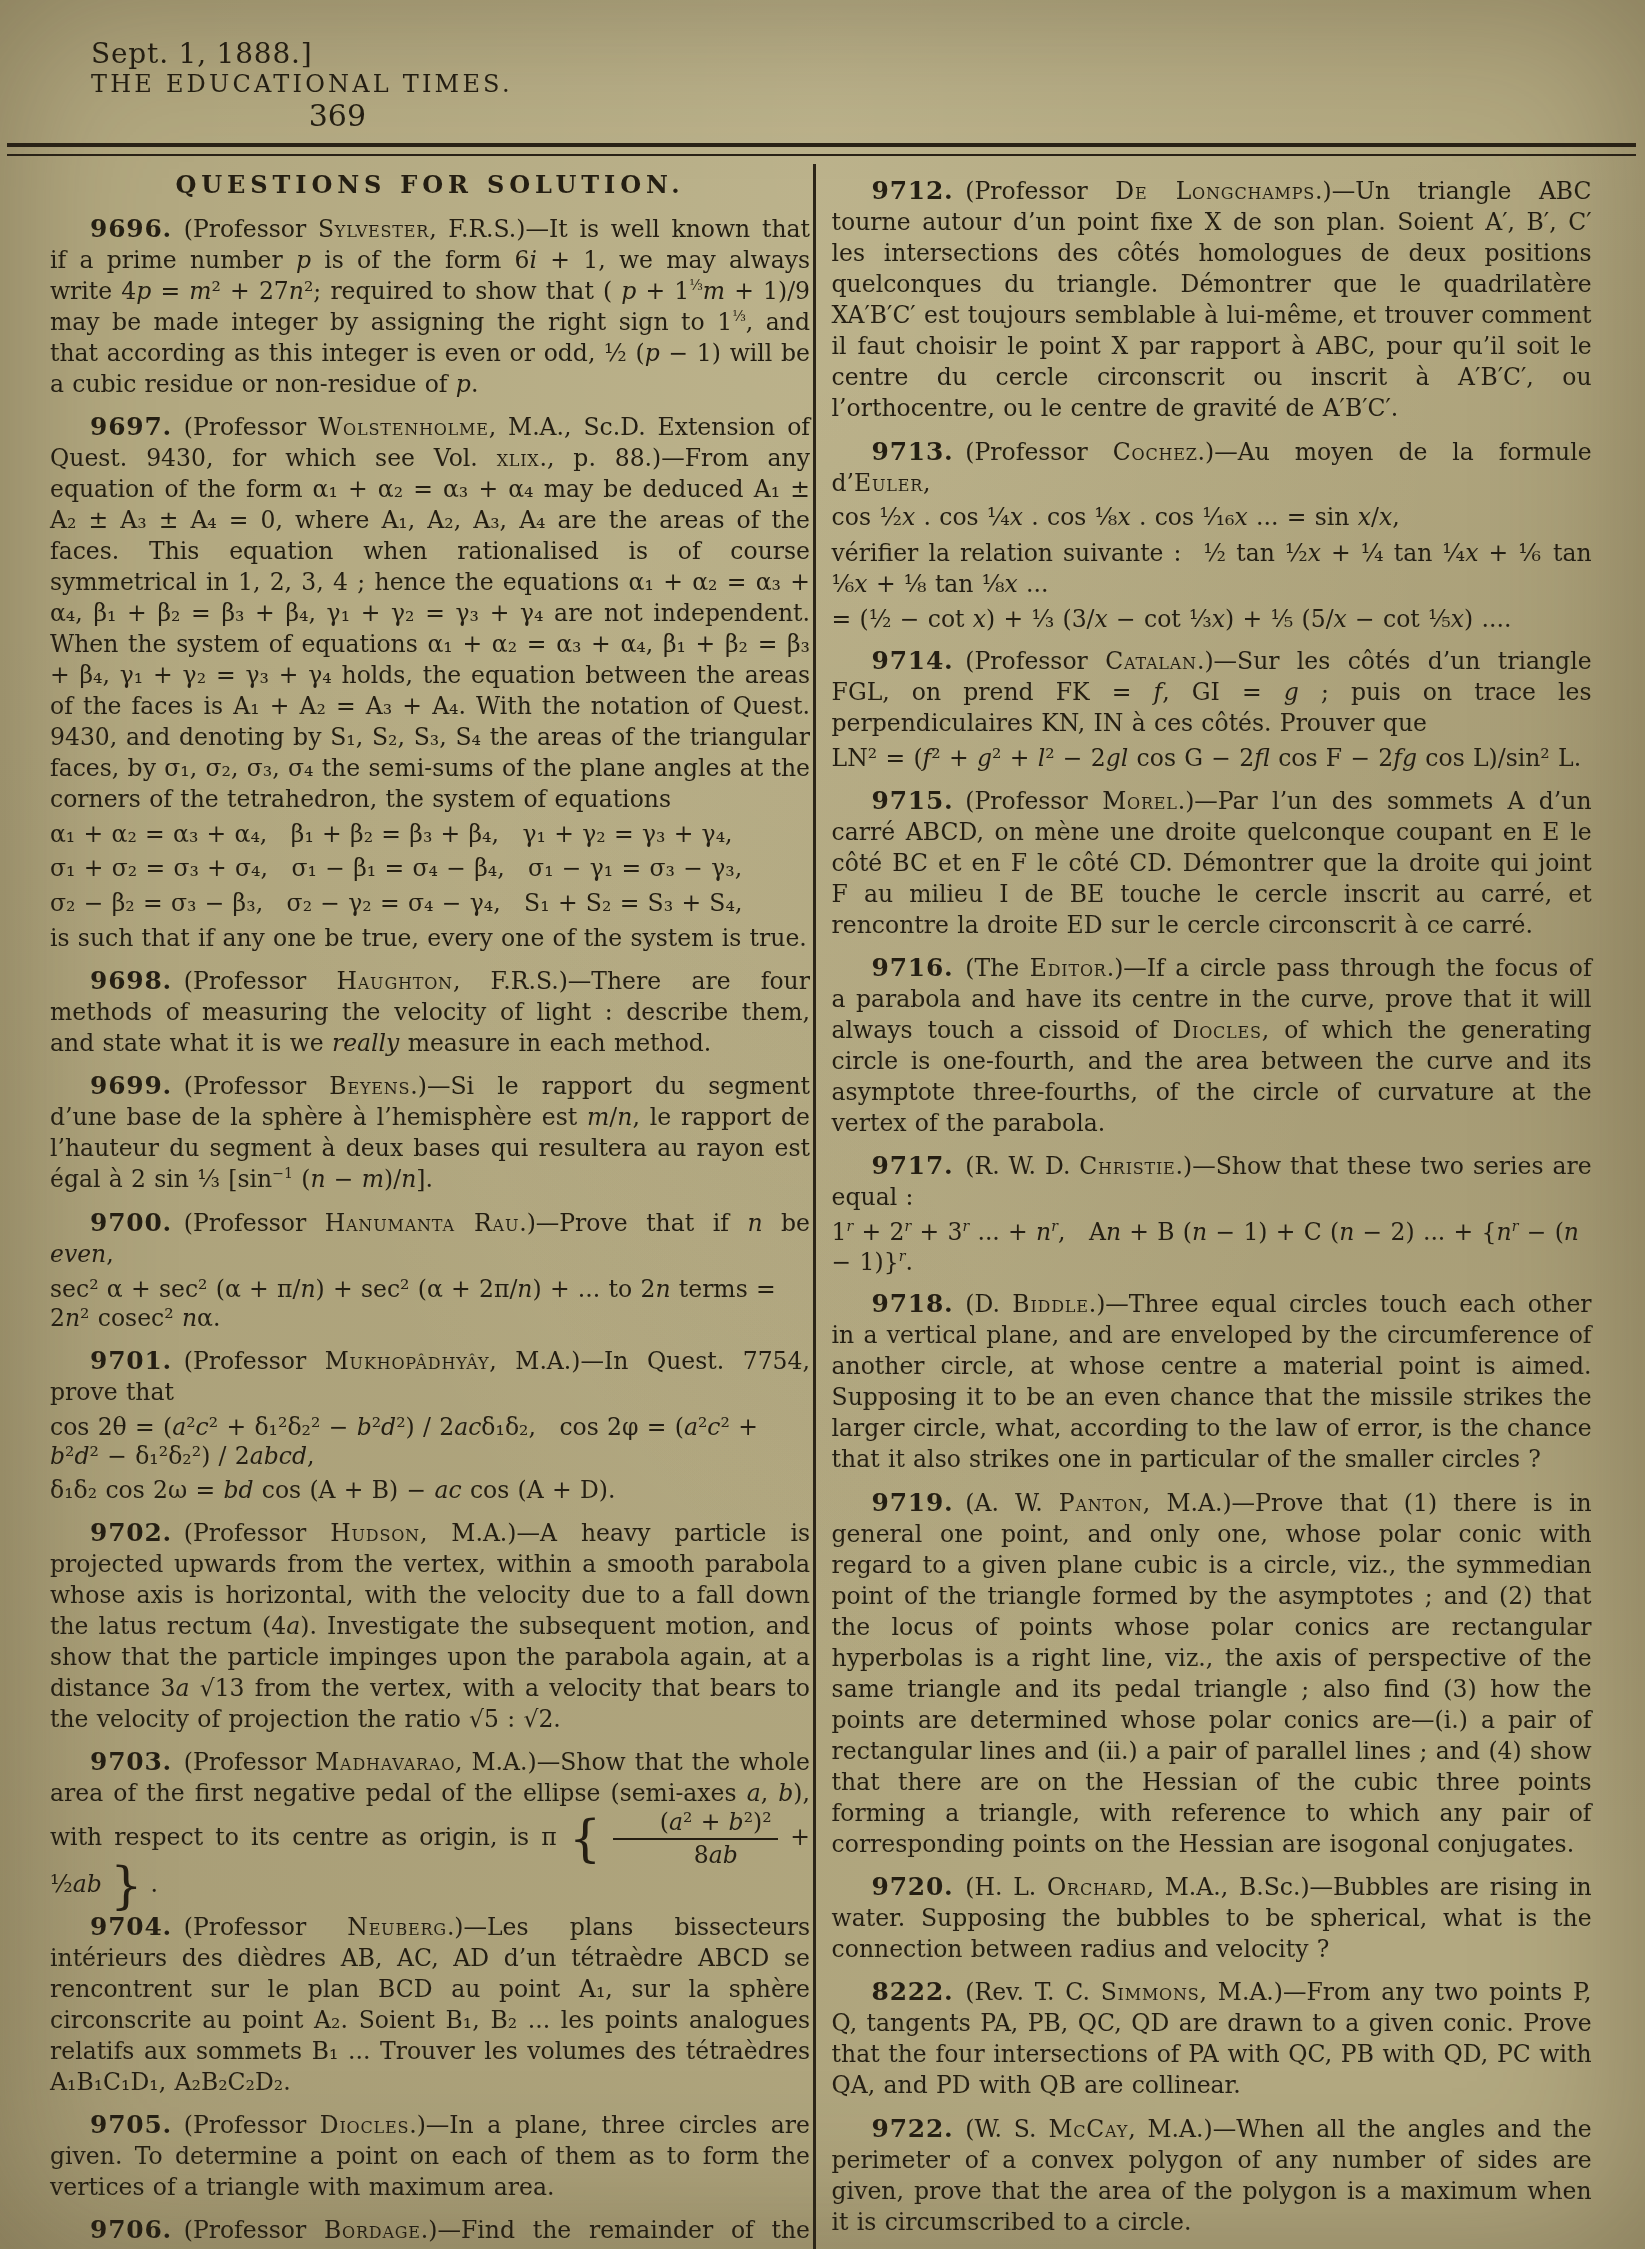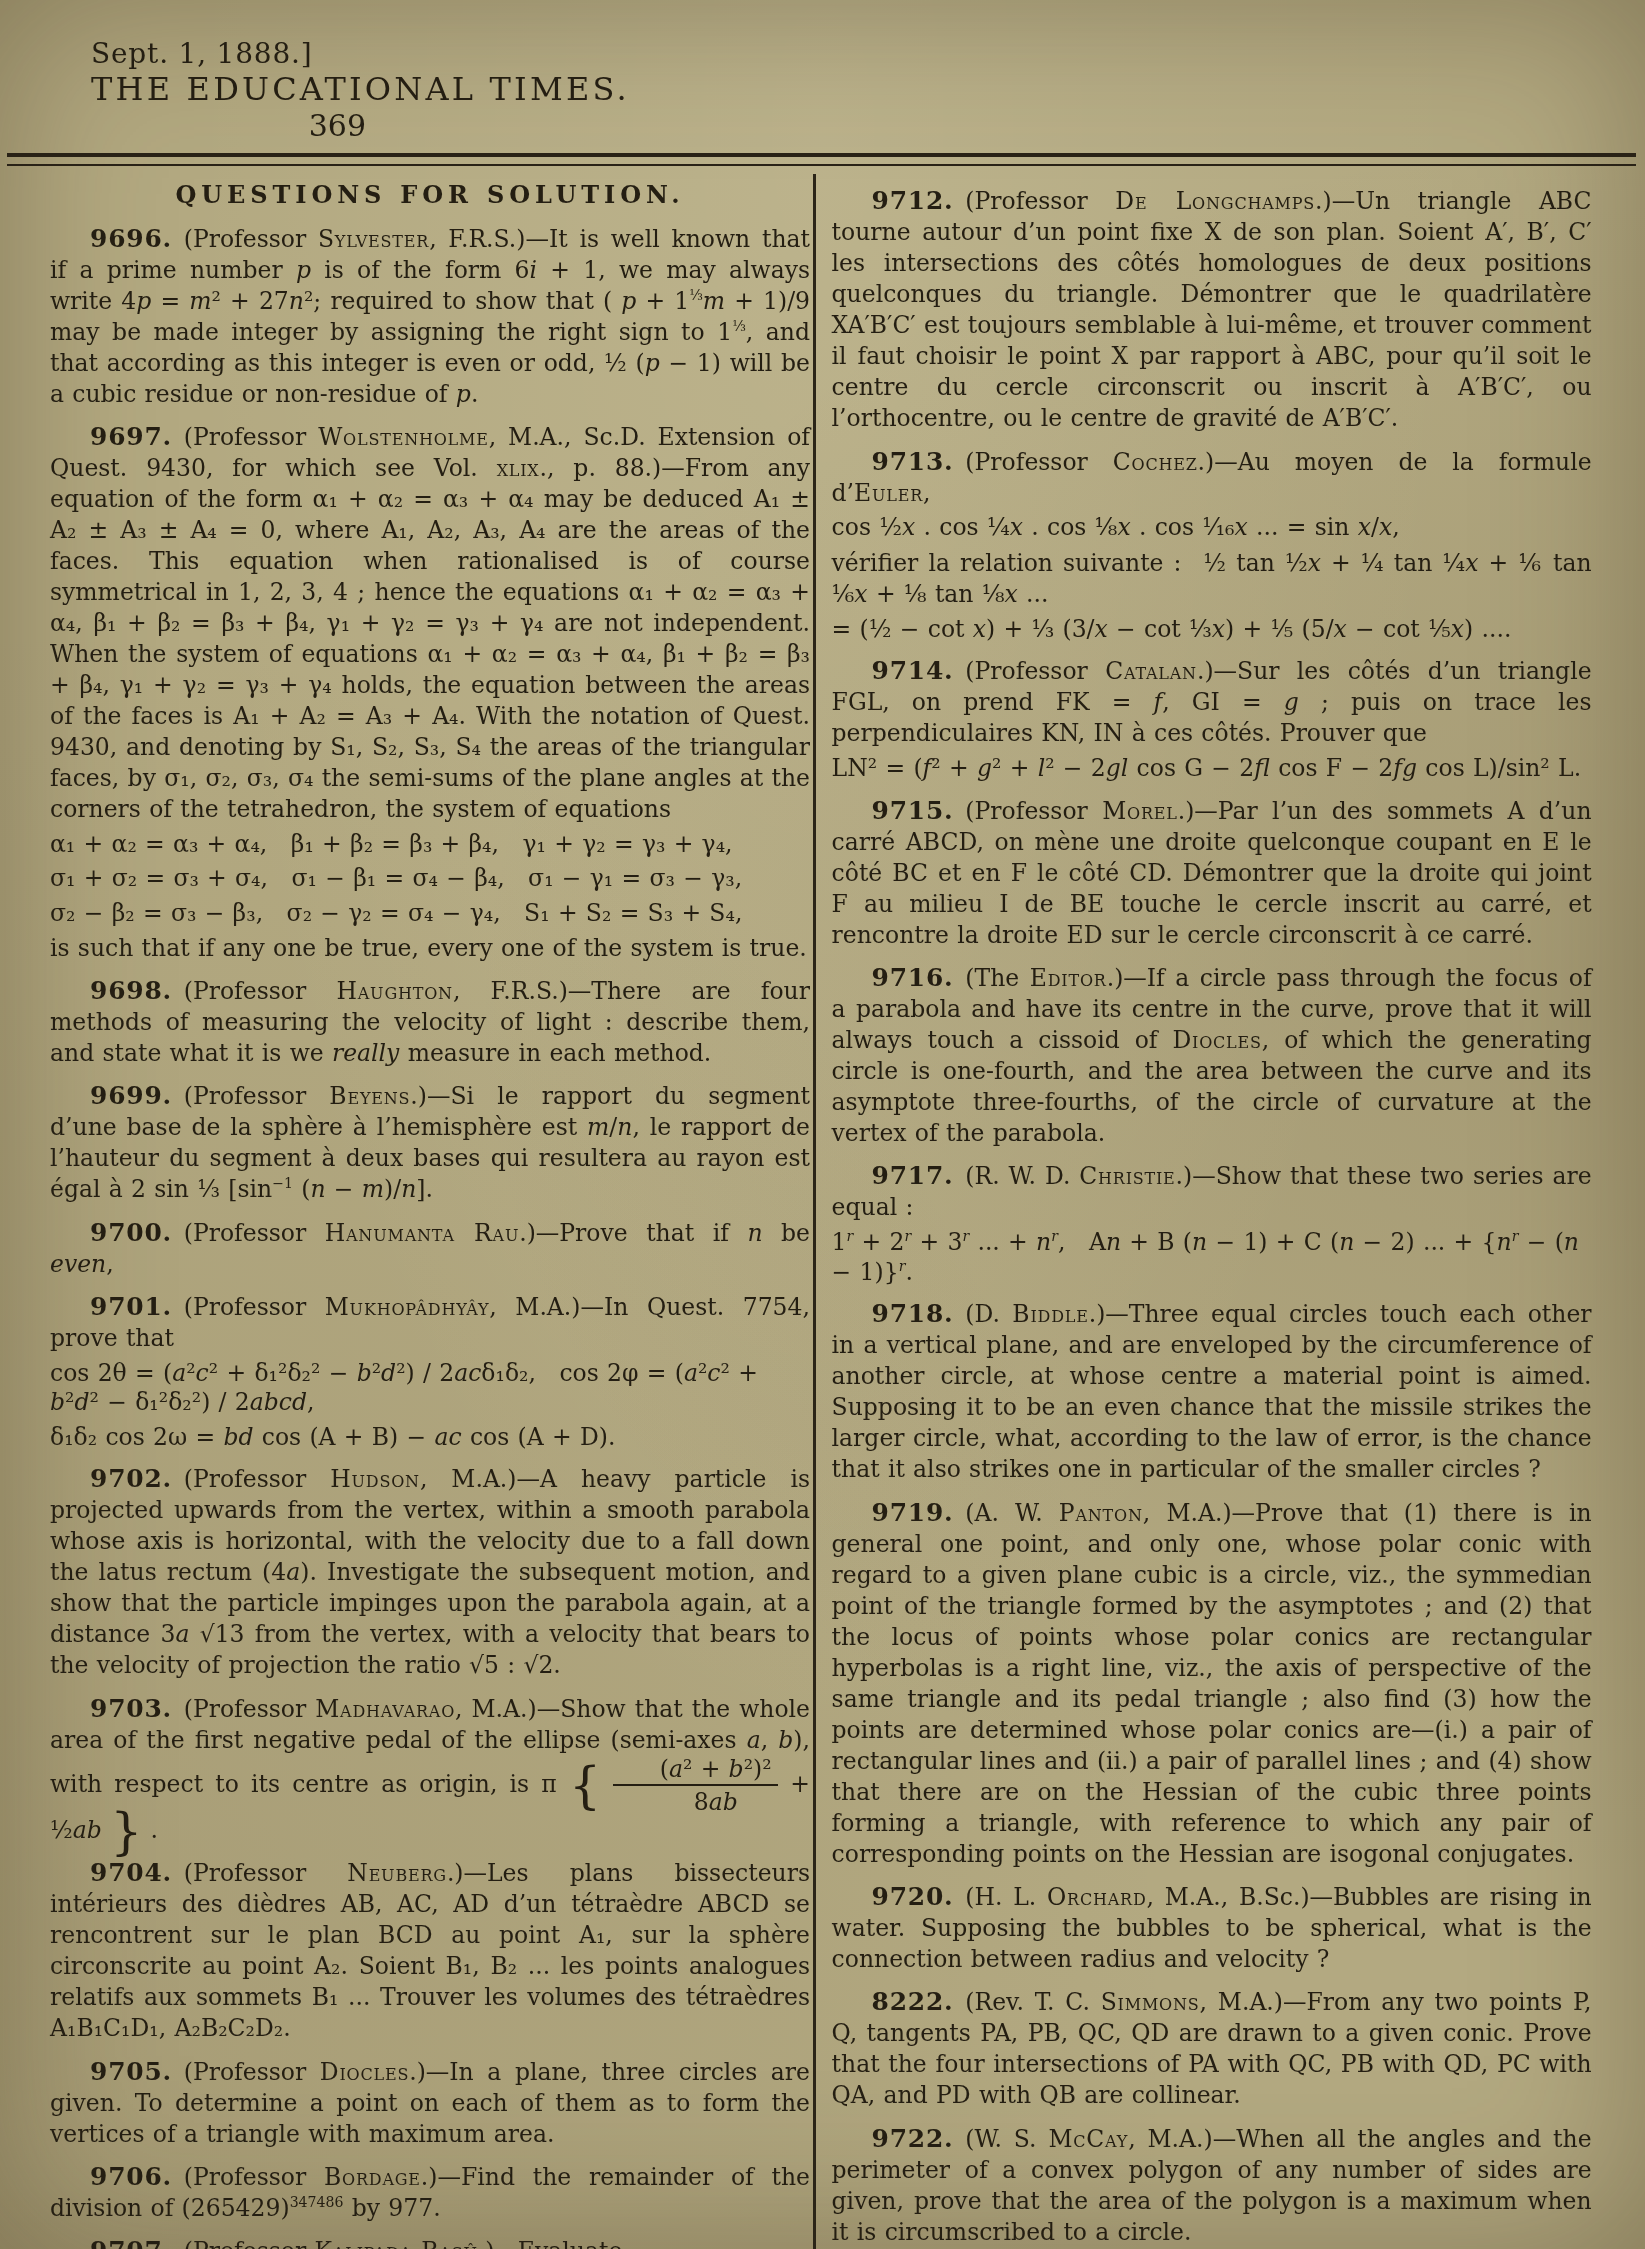--- a/index.html
+++ b/index.html
@@ -13,21 +13,21 @@
       radial-gradient(ellipse at 4% 92%, rgba(85,70,40,.12), transparent 50%),
       #b3a981;
     box-shadow: inset 0 0 162px rgba(58,46,22,.38);
     color:#241e12;
     font-family:"DejaVu Serif","Liberation Serif",serif;
     overflow:hidden;
     box-sizing:border-box;
   }
   header{display:flex;align-items:baseline;padding:37px 53px 0 91px;flex-direction:column;}
   .h-date{width:275px;font-size:28px;letter-spacing:0.8px;}
-  .h-title{flex:1;text-align:left;font-size:32px;letter-spacing:3.2px;}
+  .h-title{flex:1;text-align:left;font-size:24px;letter-spacing:3.2px;}
   .h-page{width:275px;text-align:right;font-size:30px;}
   .rule{height:7.3px;margin:9.7px 9.7px 0 6.5px;border-top:4px solid #292216;border-bottom:2.4px solid #292216;}
   .cols{display:flex;align-items:stretch;height:2123px;overflow:hidden;padding:8px 0 0 50px;}
   .col{width:760px;font-size:23.5px;line-height:31px;text-align:justify;word-spacing:0.8px;}
   .col.right{margin-left:16px;}
   .divider{flex:none;width:2.4px;margin-left:3.2px;background:#2b2518;}
   .section-heading{margin:4.9px 0 13px;text-align:center;font-weight:bold;font-size:24px;letter-spacing:4.9px;}
   .q{margin-top:11.3px;}
   .qp{margin:0;}
   .qp.first{text-indent:40px;}
@@ -65,20 +65,21 @@
           <p class="qp cont">is such that if any one be true, every one of the system is true.</p>
         </div>
         <div class="q">
           <p class="qp first"><b class="qnum">9698.</b> (Professor <span class="sc">Haughton</span>, F.R.S.)—There are four methods of measuring the velocity of light : describe them, and state what it is we <i>really</i> measure in each method.</p>
         </div>
         <div class="q">
           <p class="qp first"><b class="qnum">9699.</b> (Professor <span class="sc">Beyens</span>.)—Si le rapport du segment d’une base de la sphère à l’hemisphère est <i>m</i>/<i>n</i>, le rapport de l’hauteur du segment à deux bases qui resultera au rayon est égal à 2 sin ⅓ [sin<sup>−1</sup> (<i>n</i> − <i>m</i>)/<i>n</i>].</p>
         </div>
         <div class="q">
           <p class="qp first"><b class="qnum">9700.</b> (Professor <span class="sc">Hanumanta Rau</span>.)—Prove that if <i>n</i> be <i>even</i>,</p>
+          <div class="eq">sec² α + sec² (α + π/<i>n</i>) + sec² (α + 2π/<i>n</i>) + ... to 2<i>n</i> terms = 2<i>n</i>² cosec² <i>n</i>α.</div>
         </div>
         <div class="q">
           <p class="qp first"><b class="qnum">9701.</b> (Professor <span class="sc">Mukhopâdhyây</span>, M.A.)—In Quest. 7754, prove that</p>
           <div class="eq">cos 2θ = (<i>a</i>²<i>c</i>² + δ₁²δ₂² − <i>b</i>²<i>d</i>²) / 2<i>ac</i>δ₁δ₂, cos 2φ = (<i>a</i>²<i>c</i>² + <i>b</i>²<i>d</i>² − δ₁²δ₂²) / 2<i>abcd</i>,</div>
           <div class="eq">δ₁δ₂ cos 2ω = <i>bd</i> cos (A + B) − <i>ac</i> cos (A + D).</div>
         </div>
         <div class="q">
           <p class="qp first"><b class="qnum">9702.</b> (Professor <span class="sc">Hudson</span>, M.A.)—A heavy particle is projected upwards from the vertex, within a smooth parabola whose axis is horizontal, with the velocity due to a fall down the latus rectum (4<i>a</i>). Investigate the subsequent motion, and show that the particle impinges upon the parabola again, at a distance 3<i>a</i> √13 from the vertex, with a velocity that bears to the velocity of projection the ratio √5 : √2.</p>
         </div>
         <div class="q">

